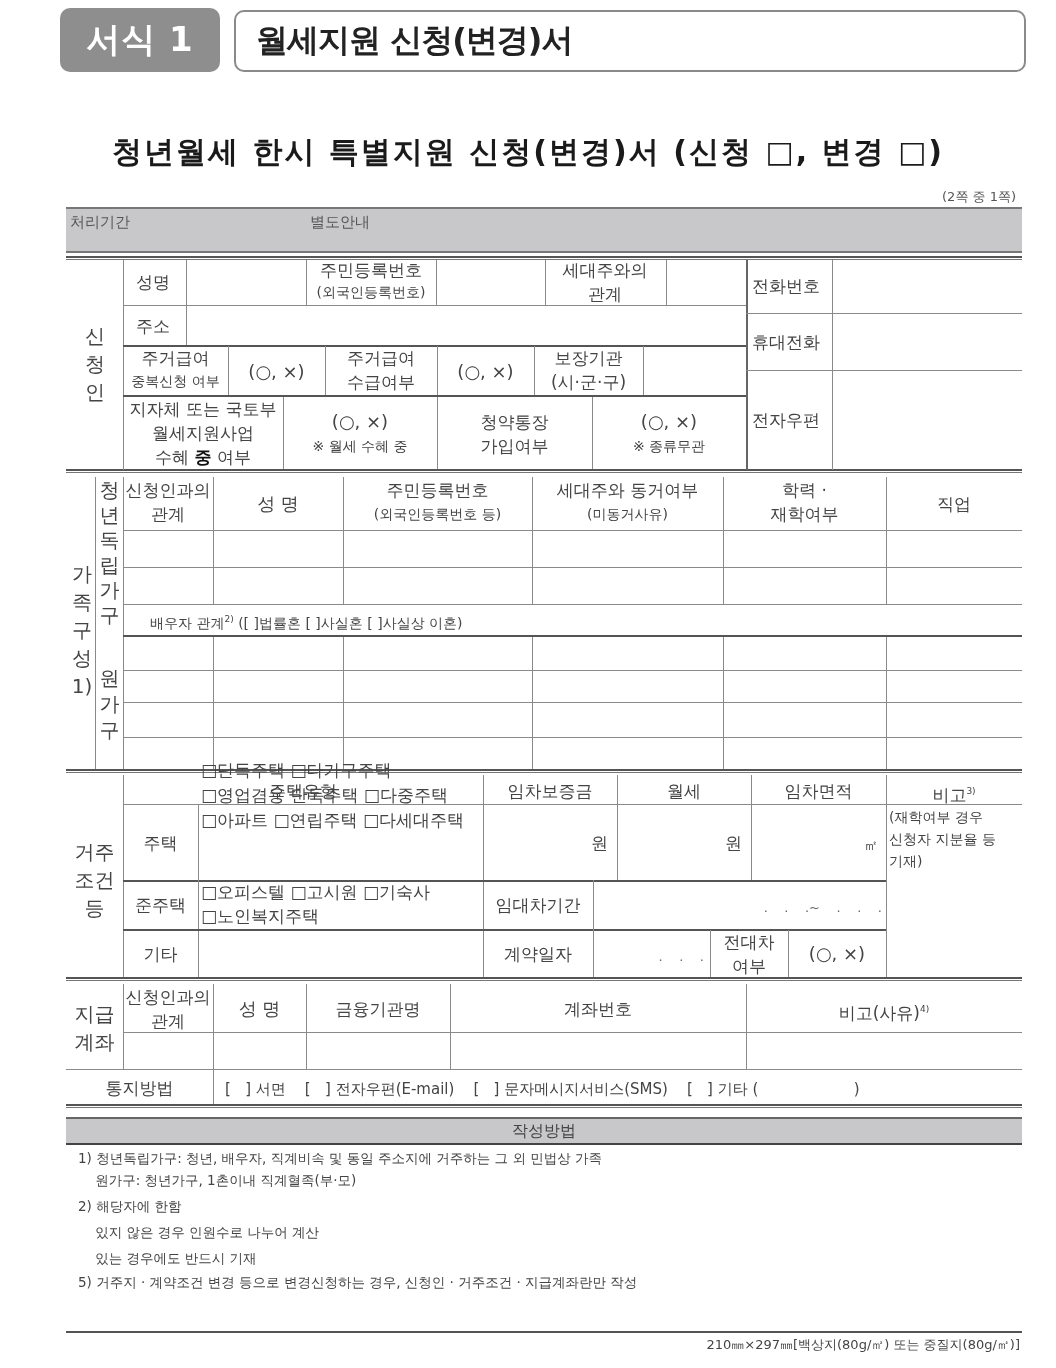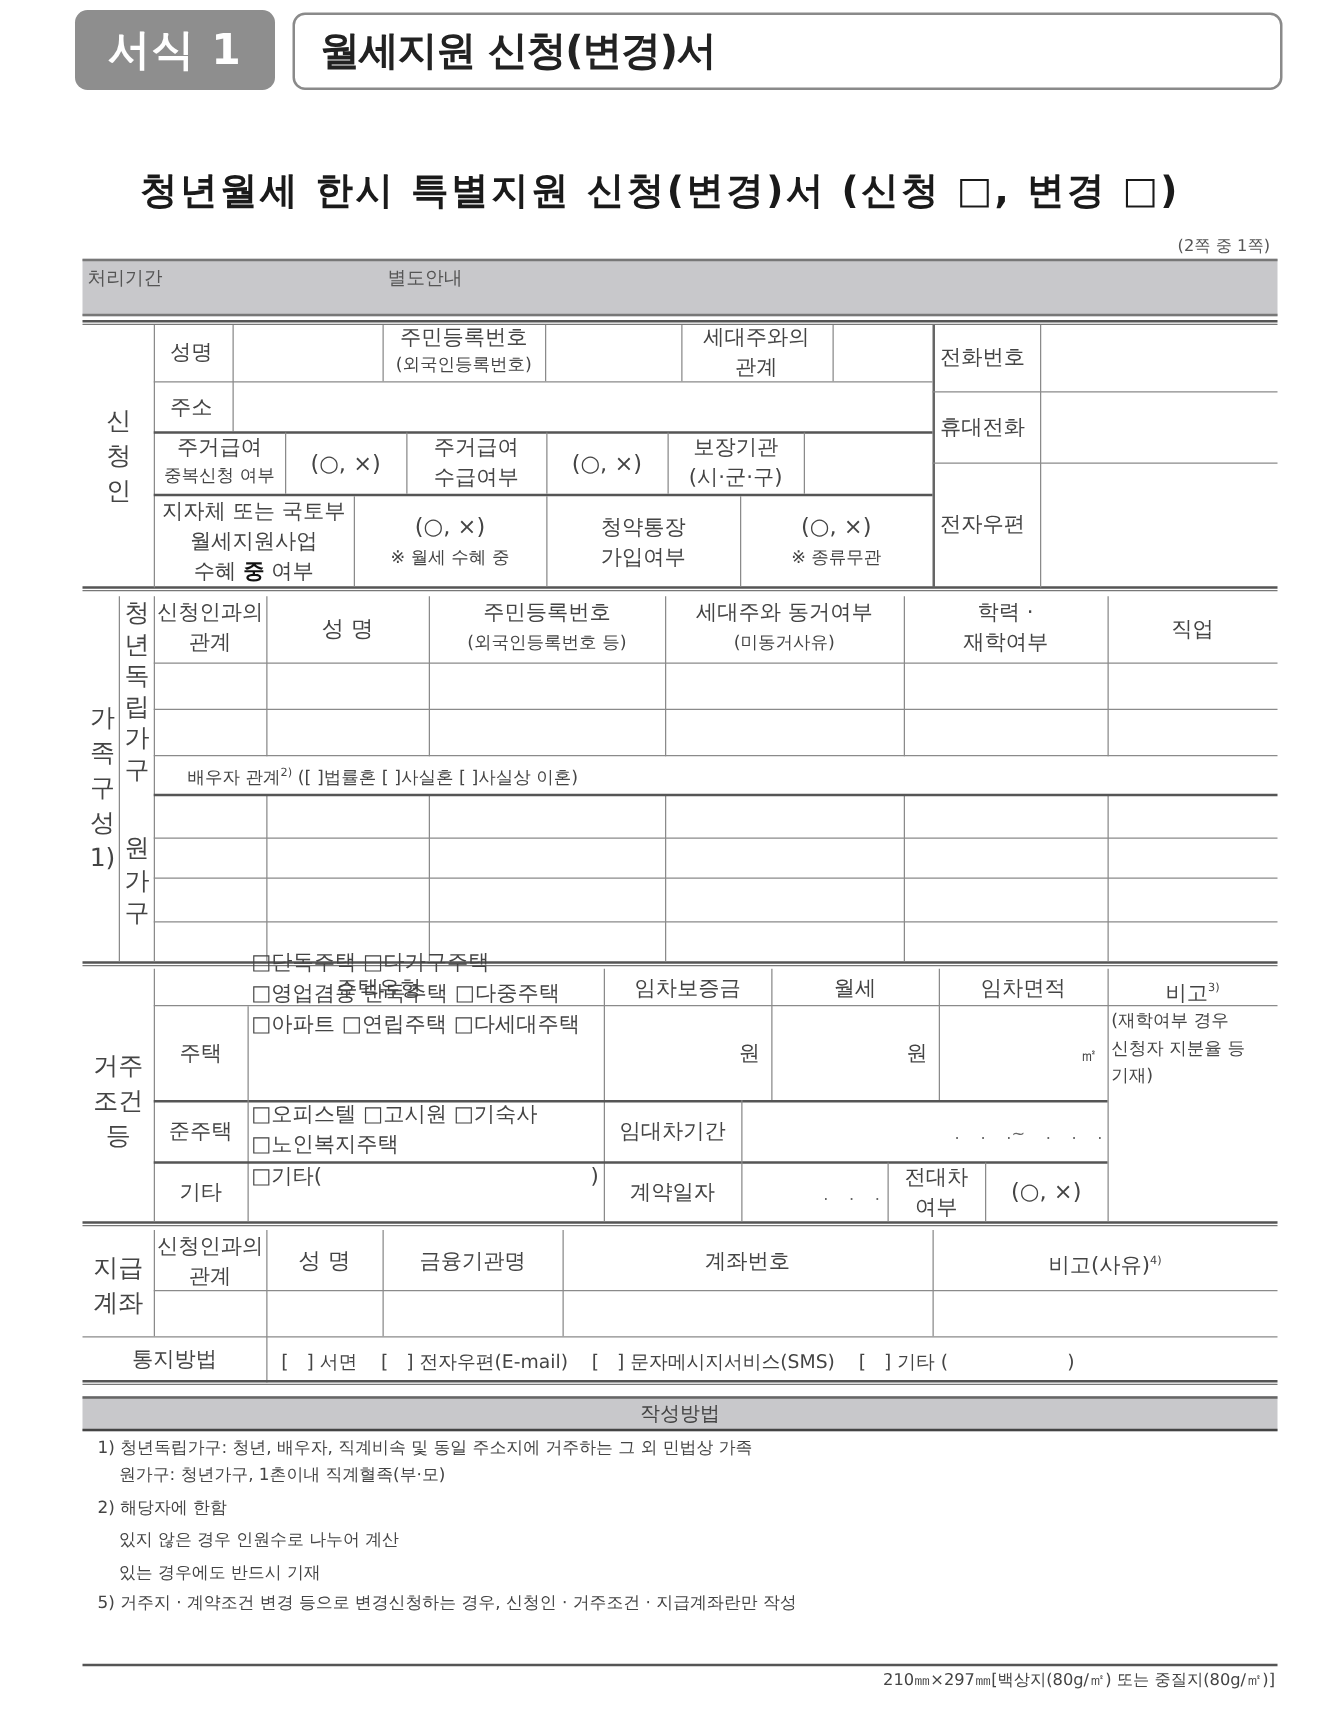--- a/index.html
+++ b/index.html
@@ -247,21 +247,20 @@
   <div>□오피스텔 □고시원 □기숙사</div>
   <div>□노인복지주택</div>
 </div>
 <div class="abs t c" style="left:483px;top:893px;width:110px;">임대차기간</div>
 <div class="abs t" style="left:596px;top:896px;width:286px;text-align:right;font-size:13px;color:#666;white-space:pre;">.    .    .~    .    .    .</div>
 
 <div class="abs vl" style="left:710px;top:930px;height:47px;"></div>
 <div class="abs vl" style="left:788px;top:930px;height:47px;"></div>
 <div class="abs t c" style="left:123px;top:942px;width:75px;">기타</div>
 <div class="abs t" style="left:201px;top:930px;line-height:23px;width:280px;">
-  <div style="position:relative;"><span>□기타(</span><span style="position:absolute;right:2px;">)</span></div>
 </div>
 <div class="abs t c" style="left:483px;top:942px;width:110px;">계약일자</div>
 <div class="abs t" style="left:596px;top:945px;width:108px;text-align:right;font-size:13px;color:#666;white-space:pre;">.    .    .</div>
 <div class="abs t c" style="left:710px;top:930px;width:78px;">
   <div>전대차</div>
   <div>여부</div>
 </div>
 <div class="abs t c" style="left:788px;top:942px;width:98px;font-size:18px;">(○, ×)</div>
 
 <div class="abs vl" style="left:123px;top:984px;height:85px;"></div>

